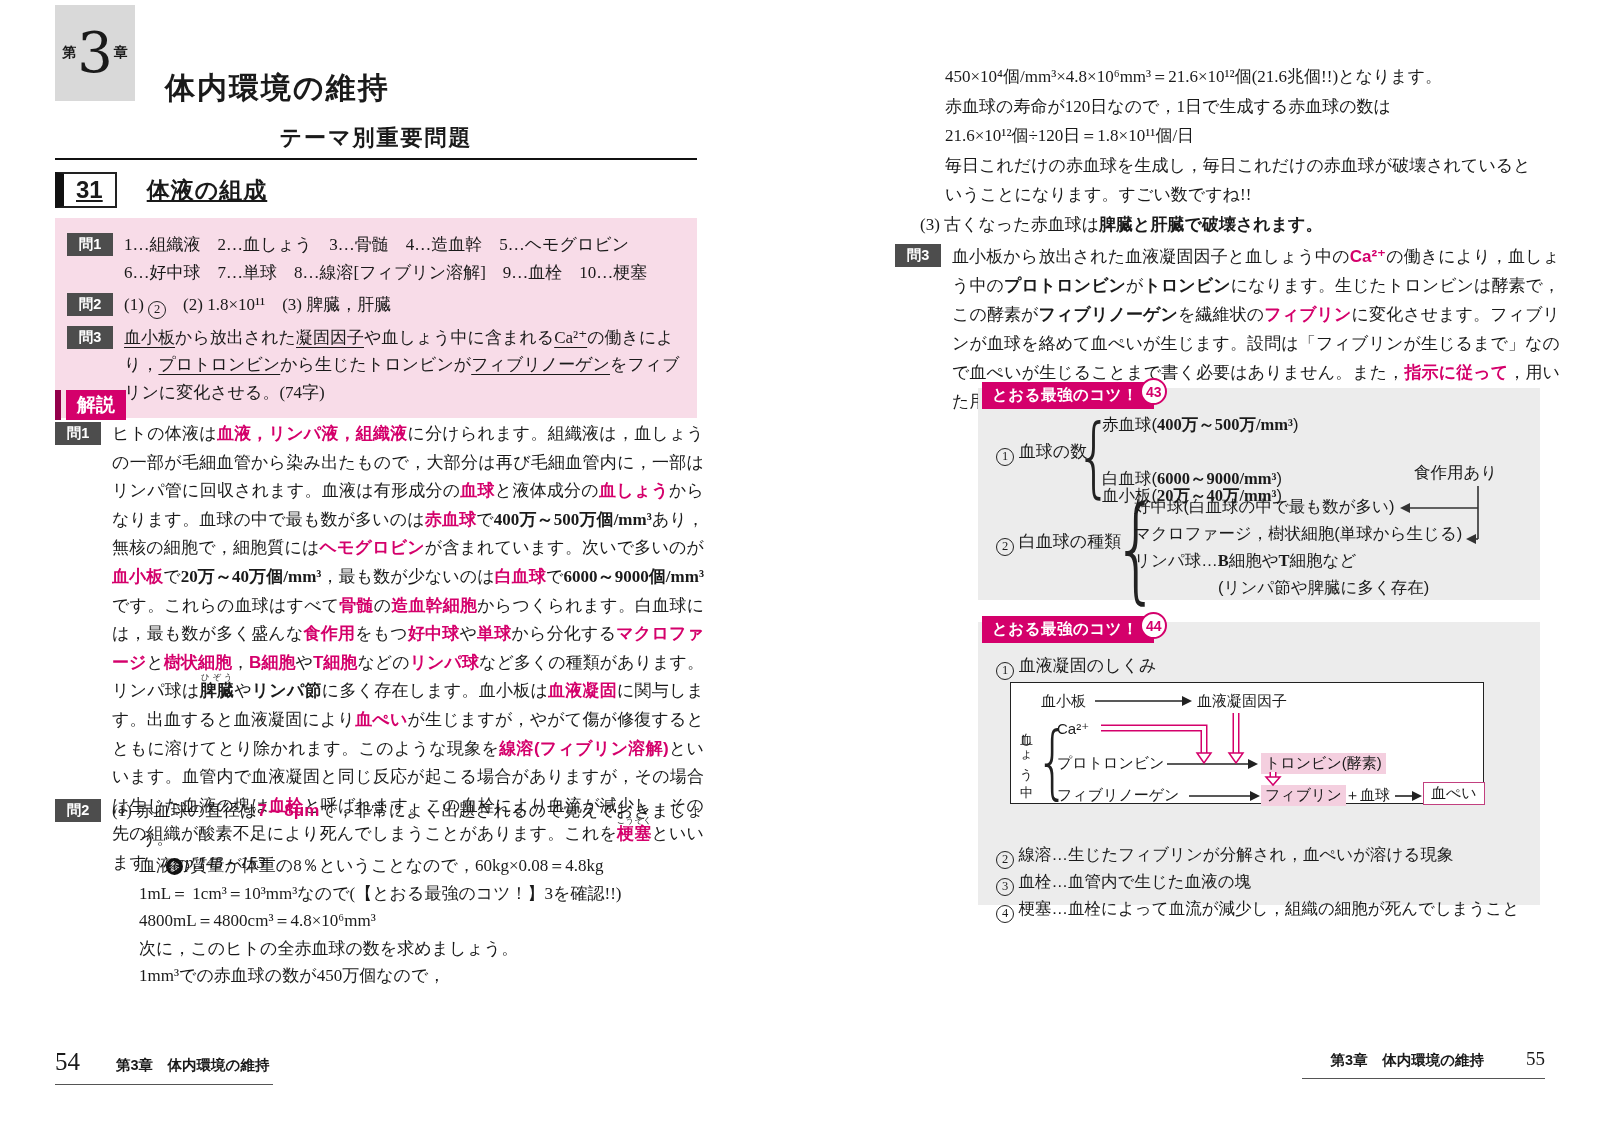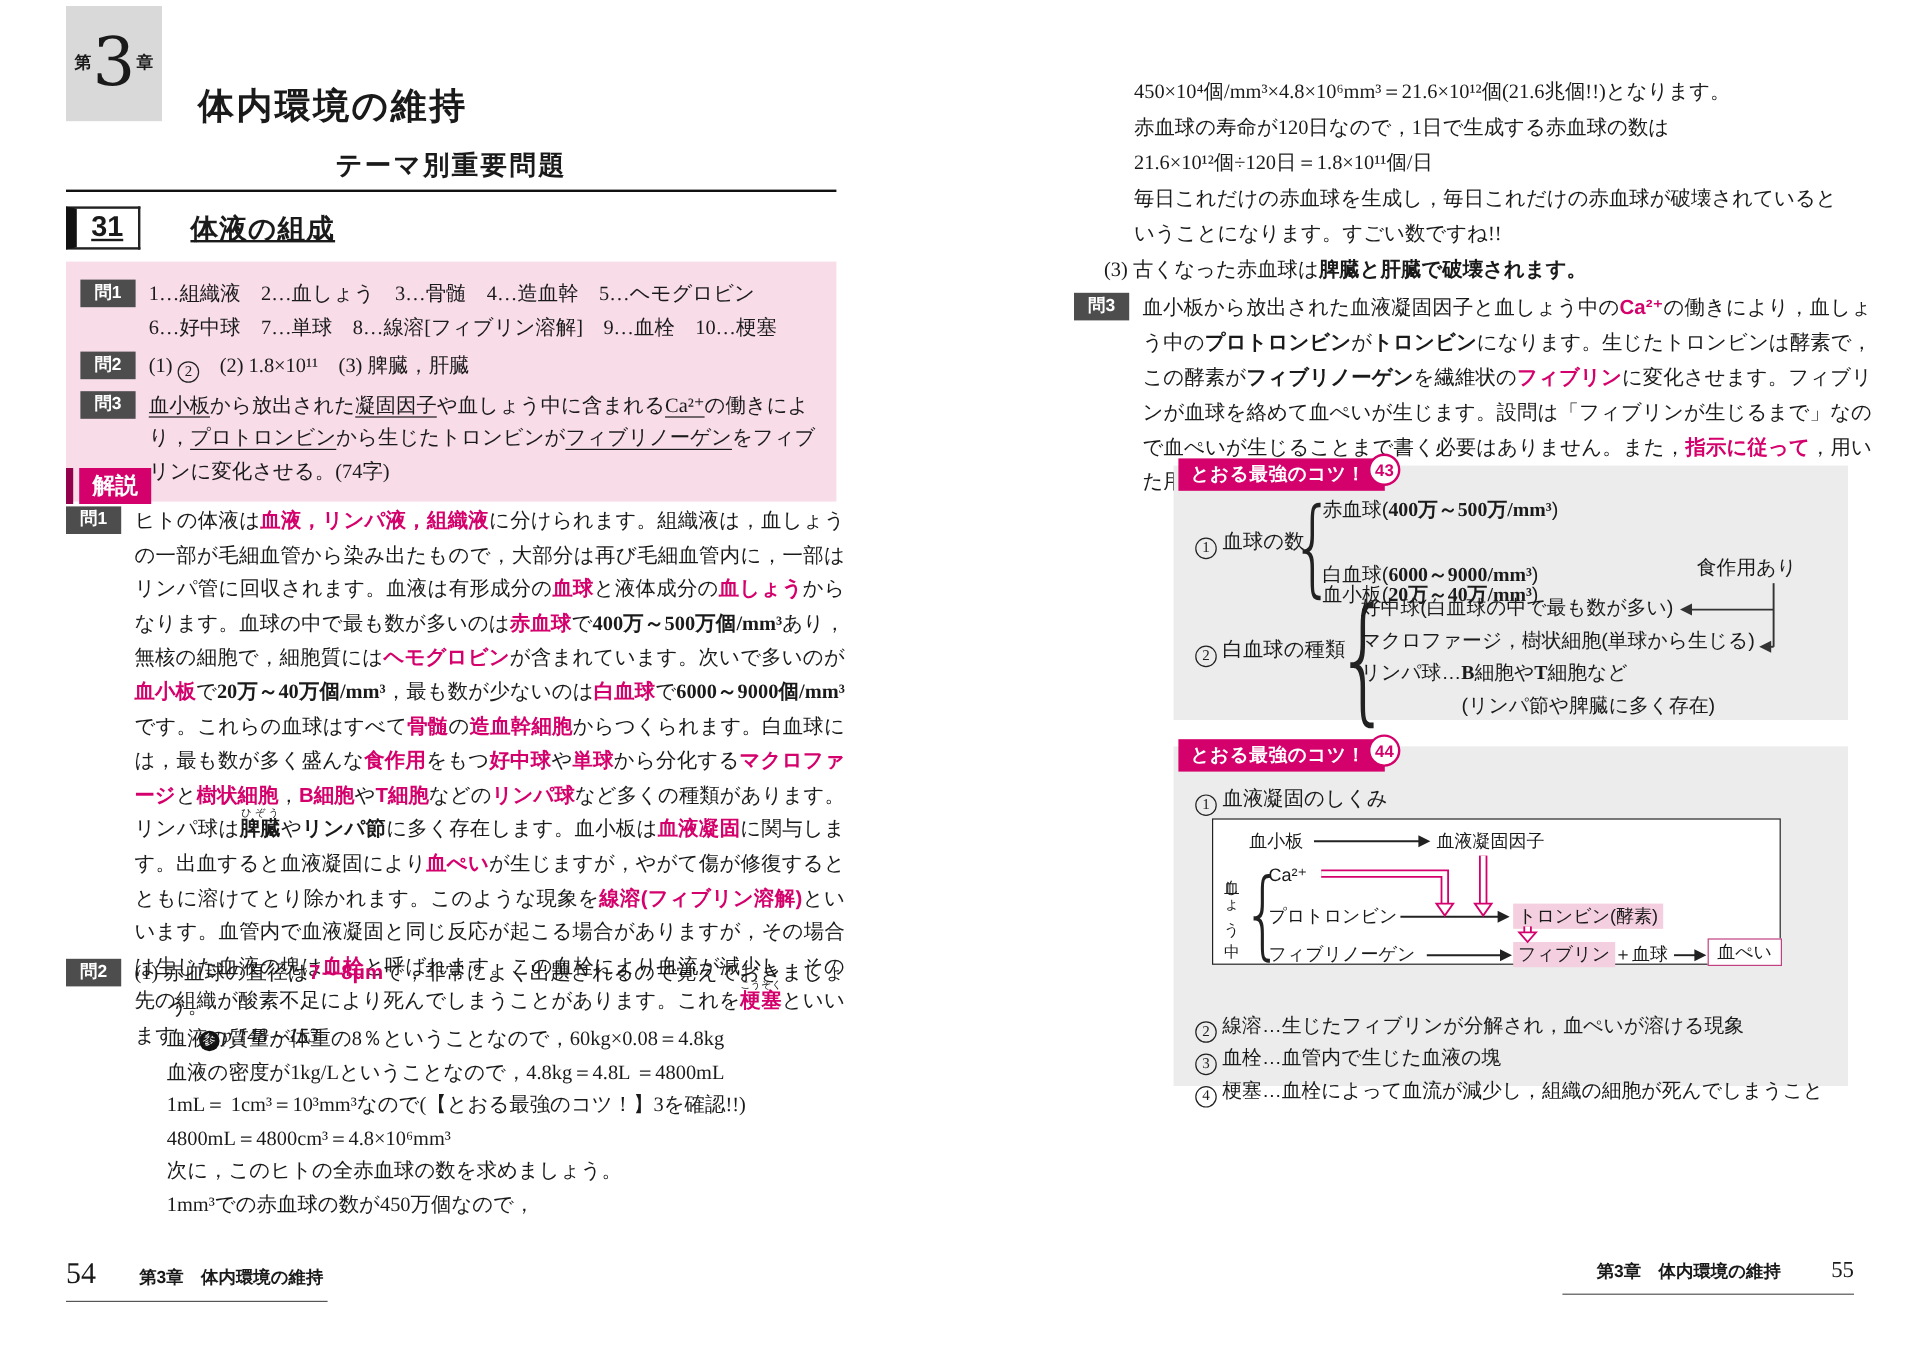--- a/index.html
+++ b/index.html
@@ -37,21 +37,21 @@
   .chapterbox{left:55px;top:5px;width:80px;height:96px;background:var(--chapterbox);
     display:flex;align-items:center;justify-content:center;}
   .chapterbox .small{font-size:14px;font-weight:bold;}
   .chapterbox .num{font-size:56px;font-family:"DejaVu Serif","Liberation Serif",serif;line-height:1;margin:0 1px;}
   .main-title{left:165px;top:68px;font-size:30px;font-weight:bold;letter-spacing:2px;}
   .theme{left:55px;top:123px;width:642px;text-align:center;font-size:22px;font-weight:bold;letter-spacing:2px;}
   .toprule{left:55px;top:158px;width:642px;border-top:2px solid #111;height:0;}
 
   .section-head{left:55px;top:172px;display:flex;align-items:center;text-decoration:underline;}
   .secnum{border:2px solid #222;border-left:9px solid #111;padding:2px 12px;font-size:24px;font-weight:bold;}
-  .sectitle{margin-left:42px;font-size:23px;font-weight:bold;letter-spacing:1px;}
+  .sectitle{margin-left:30px;font-size:23px;font-weight:bold;letter-spacing:1px;}
 
   
   .answerbox{left:55px;top:218px;width:642px;background:var(--pinkbox);padding:13px 14px 12px 12px;
     display:flex;flex-direction:column;gap:5px;}
   .arow{display:flex;align-items:flex-start;}
   .qbadge{flex:0 0 46px;height:23px;background:var(--badge);color:#fff;text-align:center;
     font-size:14.5px;line-height:23px;font-family:"Liberation Sans","DejaVu Sans",sans-serif;
     font-weight:bold;margin-top:2px;}
   .acontent{margin-left:11px;font-size:17px;line-height:27.5px;width:568px;}
 
@@ -150,21 +150,20 @@
   <div class="abs exp exp1">
     <span class="qbadge">問1</span>
     <div class="expbody"><span>ヒトの体液は</span><span class="pk">血液，リンパ液，組織液</span><span>に分けられます。組織液は，血しょうの一部が毛細血管から染み出たもので，大部分は再び毛細血管内に，一部はリンパ管に回収されます。血液は有形成分の</span><span class="pk">血球</span><span>と液体成分の</span><span class="pk">血しょう</span><span>からなります。血球の中で最も数が多いのは</span><span class="pk">赤血球</span><span>で</span><span class="b">400万～500万個/mm³</span><span>あり，無核の細胞で，細胞質には</span><span class="pk">ヘモグロビン</span><span>が含まれています。次いで多いのが</span><span class="pk">血小板</span><span>で</span><span class="b">20万～40万個/mm³</span><span>，最も数が少ないのは</span><span class="pk">白血球</span><span>で</span><span class="b">6000～9000個/mm³</span><span>です。これらの血球はすべて</span><span class="pk">骨髄</span><span>の</span><span class="pk">造血幹細胞</span><span>からつくられます。白血球には，最も数が多く盛んな</span><span class="pk">食作用</span><span>をもつ</span><span class="pk">好中球</span><span>や</span><span class="pk">単球</span><span>から分化する</span><span class="pk">マクロファージ</span><span>と</span><span class="pk">樹状細胞</span><span>，</span><span class="pk">B細胞</span><span>や</span><span class="pk">T細胞</span><span>などの</span><span class="pk">リンパ球</span><span>など多くの種類があります。リンパ球は</span><ruby class="bs"><span>脾臓</span><rt>ひぞう</rt></ruby><span>や</span><span class="bs">リンパ節</span><span>に多く存在します。血小板は</span><span class="pk">血液凝固</span><span>に関与します。出血すると血液凝固により</span><span class="pk">血ぺい</span><span>が生じますが，やがて傷が修復するとともに溶けてとり除かれます。このような現象を</span><span class="pk">線溶(フィブリン溶解)</span><span>といいます。血管内で血液凝固と同じ反応が起こる場合がありますが，その場合は生じた血液の塊は</span><span class="pk">血栓</span><span>と呼ばれます。この血栓により血流が減少し，その先の組織が酸素不足により死んでしまうことがあります。これを</span><ruby class="pk"><span>梗塞</span><rt>こうそく</rt></ruby><span>といいます。</span><span class="refmark">参</span><span class="iref">p.148～153</span></div>
   </div>
 
   <div class="abs exp exp2">
     <span class="qbadge">問2</span>
     <div class="expbody">
       <div class="hang"><span>(1) 赤血球の直径は</span><span class="pk">7～8μm</span><span>で，非常によく出題されるので覚えておきましょう。</span></div>
       <div class="ind"><span>血液の質量が体重の8％ということなので，60kg×0.08＝4.8kg</span></div>
-      <div class="ind"><span>血液の密度が1kg/Lということなので，4.8kg＝4.8L ＝4800mL</span></div>
       <div class="ind"><span>1mL＝ 1cm³＝10³mm³なので(【とおる最強のコツ！】3を確認!!)</span></div>
       <div class="ind"><span>4800mL＝4800cm³＝4.8×10⁶mm³</span></div>
       <div class="ind"><span>次に，このヒトの全赤血球の数を求めましょう。</span></div>
       <div class="ind"><span>1mm³での赤血球の数が450万個なので，</span></div>
     </div>
   </div>
 
   <div class="abs footerL">
     <span class="pnum">54</span>
     <span class="fch">第3章　体内環境の維持</span>

